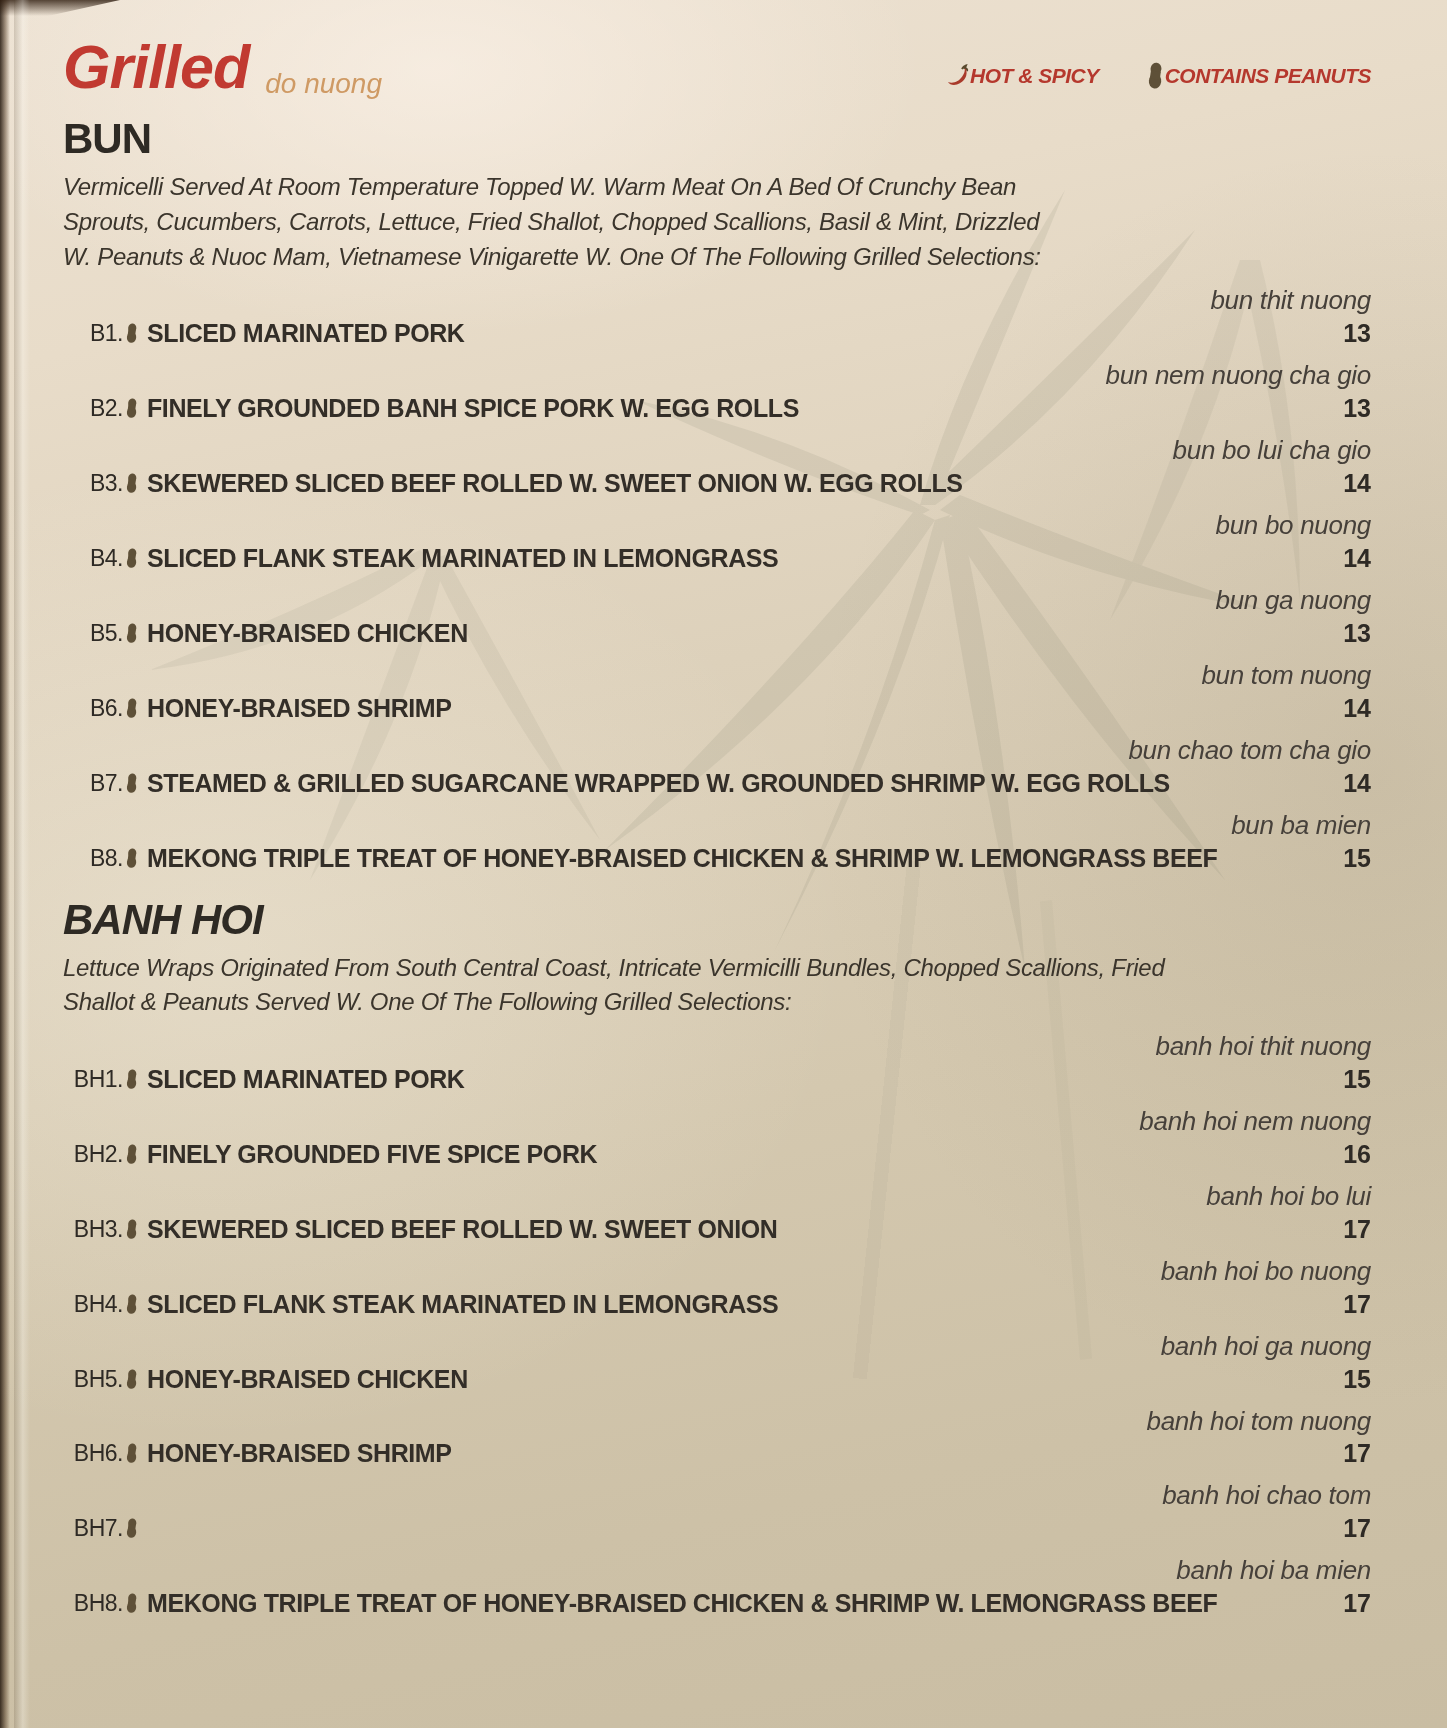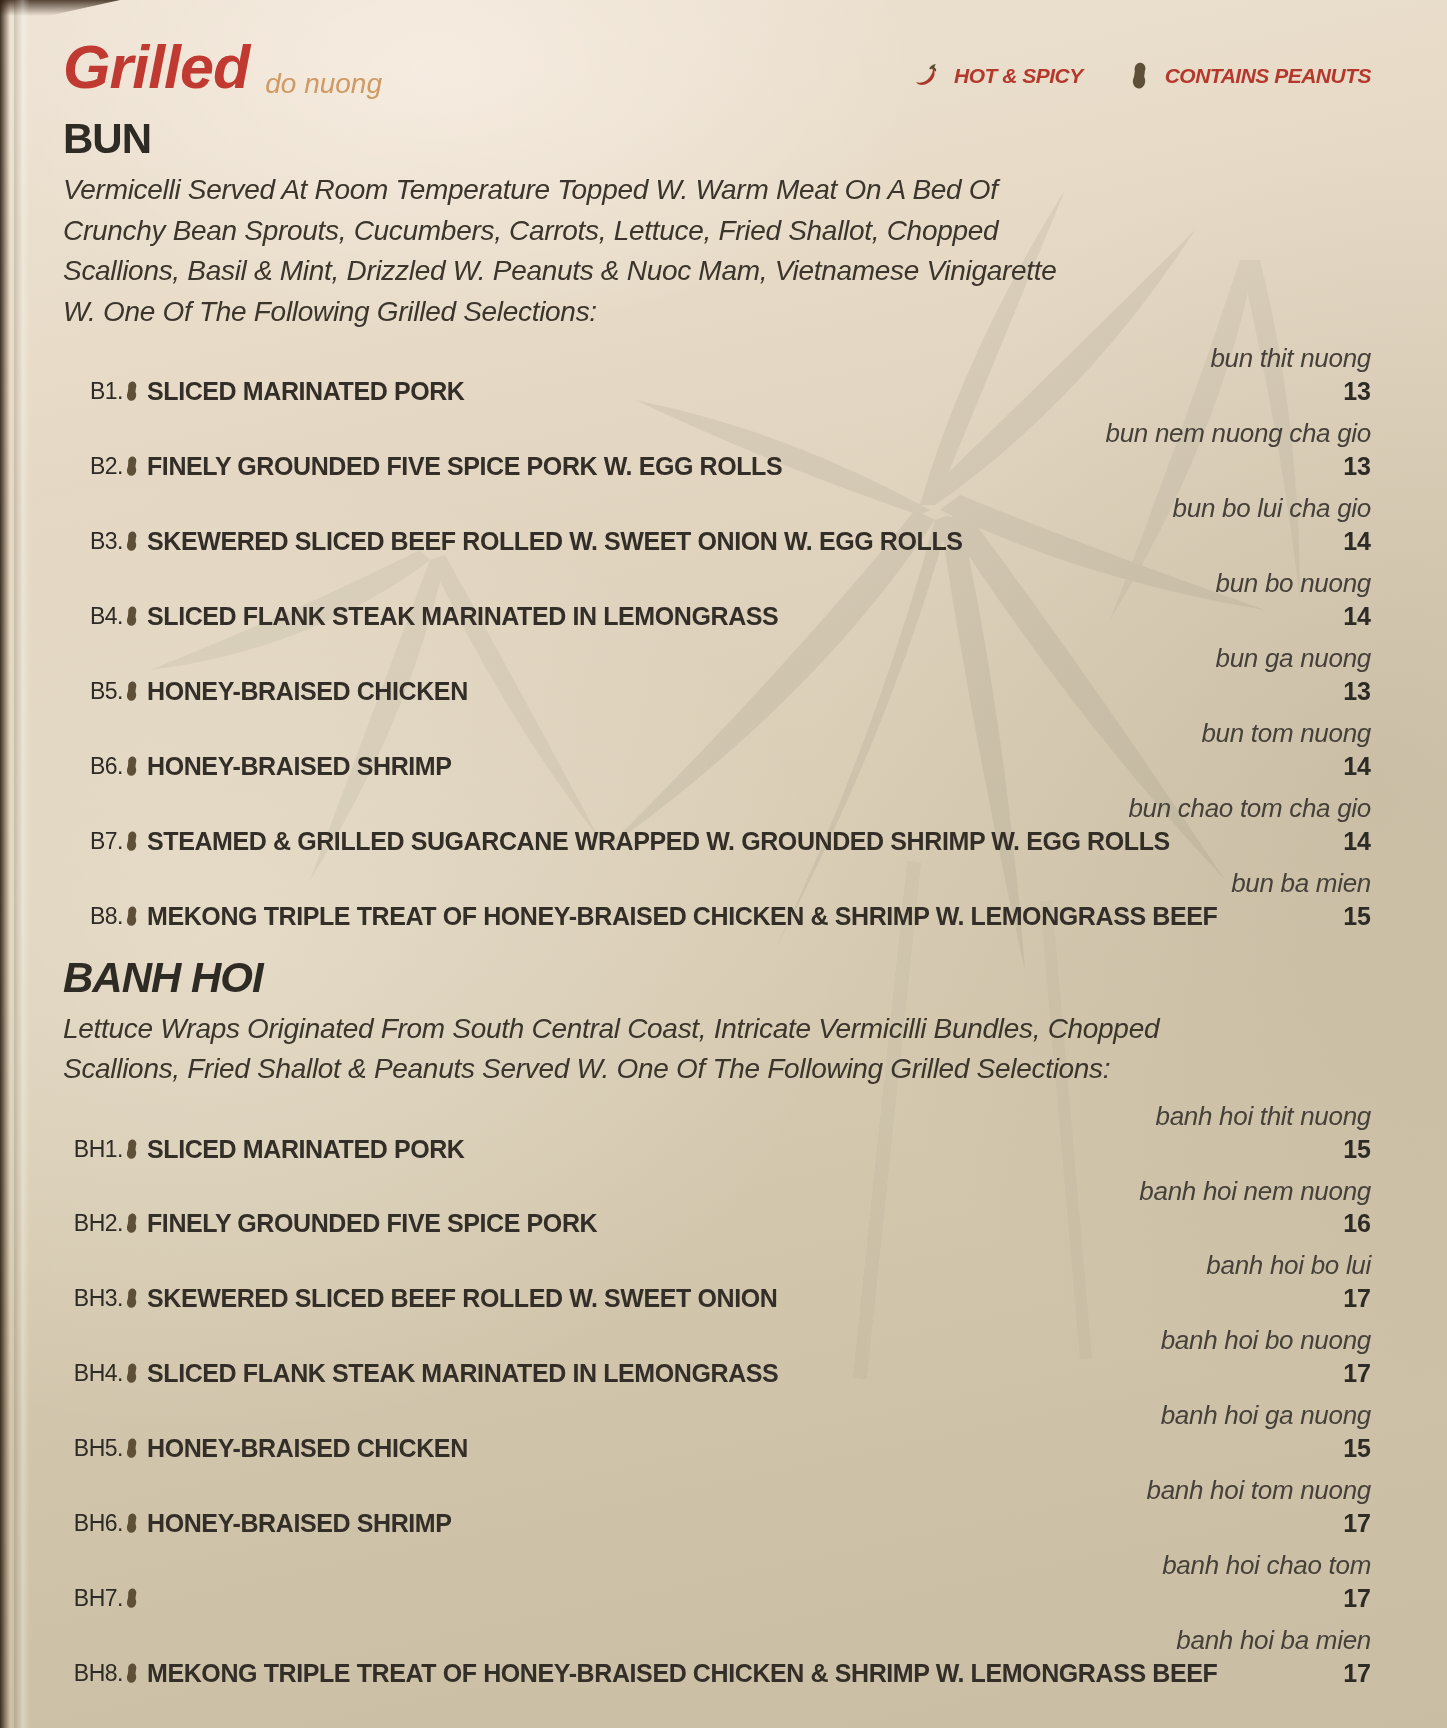--- a/index.html
+++ b/index.html
@@ -27,27 +27,27 @@
   .watermark{position:absolute;left:0;top:0;pointer-events:none;}
 
   .content{position:relative;box-sizing:border-box;width:100%;height:100%;
     padding:40px 76px 0 63px;color:#322d26;}
 
   
   .header{display:flex;align-items:flex-end;height:58px;margin-bottom:20px;}
   .title{font-size:61px;font-weight:bold;font-style:italic;color:var(--accent-red);letter-spacing:-1px;line-height:1;}
   .subtitle{font-size:28px;font-style:italic;color:var(--accent-orange);margin-left:16px;line-height:1.05;}
   .legend{margin-left:auto;display:flex;align-items:center;gap:46px;padding-bottom:8px;}
-  .legend-item{display:flex;align-items:center;gap:16px;}
+  .legend-item{display:flex;align-items:center;gap:0;}
   .legend-label{font-size:21px;font-weight:bold;font-style:italic;color:var(--legend-red);letter-spacing:-0.5px;}
 
   
   .section-heading{font-size:42px;font-weight:bold;color:#2e2a24;letter-spacing:-1px;line-height:1;}
   .section-heading.italic{font-style:italic;}
-  .section-desc{font-size:28px;font-style:italic;color:#3b352c;line-height:1.45;margin-top:10px;letter-spacing:-0.3px;}
+  .section-desc{font-size:24px;font-style:italic;color:#3b352c;line-height:1.45;margin-top:10px;letter-spacing:-0.3px;}
   .section-bun{margin-top:6px;}
   .section-bun .section-desc{max-width:1000px;}
   .section-banhhoi{margin-top:26px;}
   .section-banhhoi .section-desc{max-width:1160px;}
   .items{margin-top:12px;}
 
   
   .item{margin-bottom:13px;text-align:right;}
   .item .vn{margin-left:84px;font-size:26px;font-style:italic;color:#46403a;letter-spacing:-0.3px;line-height:1.15;}
   .item .main-row{display:flex;align-items:center;margin-top:3px;}
@@ -146,21 +146,21 @@
       <span class="code-wrap">
         <span class="item-code">B2.</span>
         <svg class="peanut-sm" viewBox="0 0 10 14">
           <g fill="#5e5038" transform="rotate(8 5 7)">
             <ellipse cx="5" cy="3.4" rx="2.7" ry="3.1"></ellipse>
             <ellipse cx="5.4" cy="9.6" rx="3.1" ry="3.6"></ellipse>
             <rect x="2.6" y="4.5" width="5" height="4"></rect>
           </g>
         </svg>
       </span>
-      <span class="item-name">FINELY GROUNDED FIVE SPICE PORK W. EGG ROLLS</span>
+      <span class="item-name">FINELY GROUNDED BANH SPICE PORK W. EGG ROLLS</span>
       <span class="item-price">13</span>
     </div>
   </div>
 
   <div class="item">
     <div class="vn">bun bo lui cha gio</div>
     <div class="main-row">
       <span class="code-wrap">
         <span class="item-code">B3.</span>
         <svg class="peanut-sm" viewBox="0 0 10 14">

